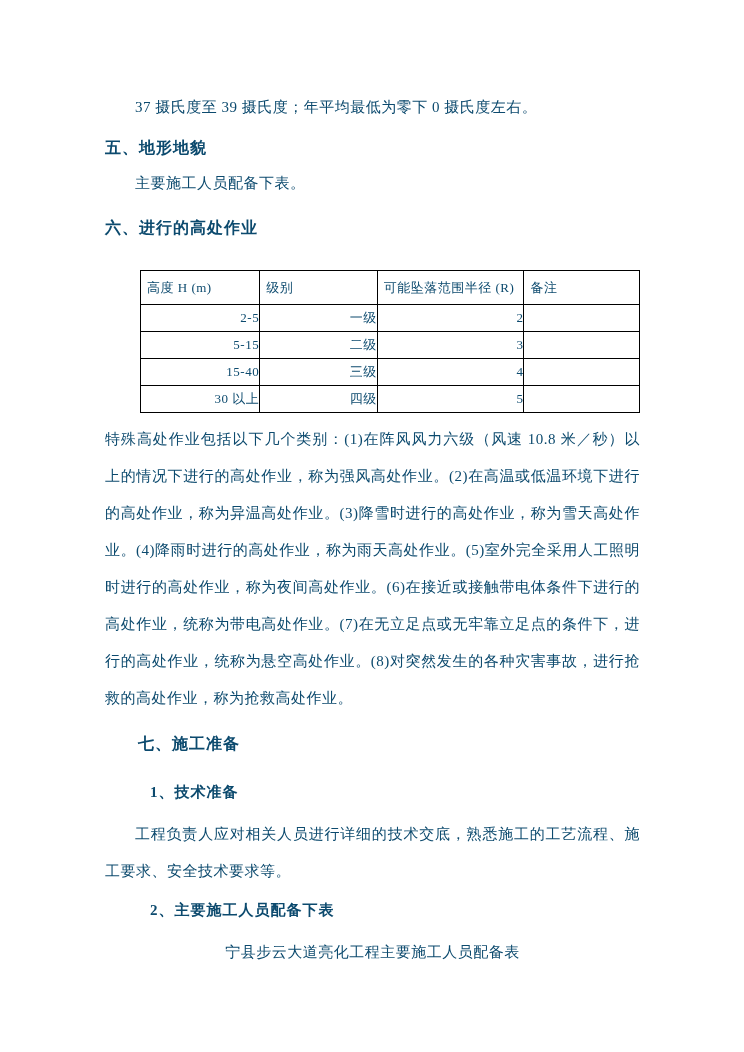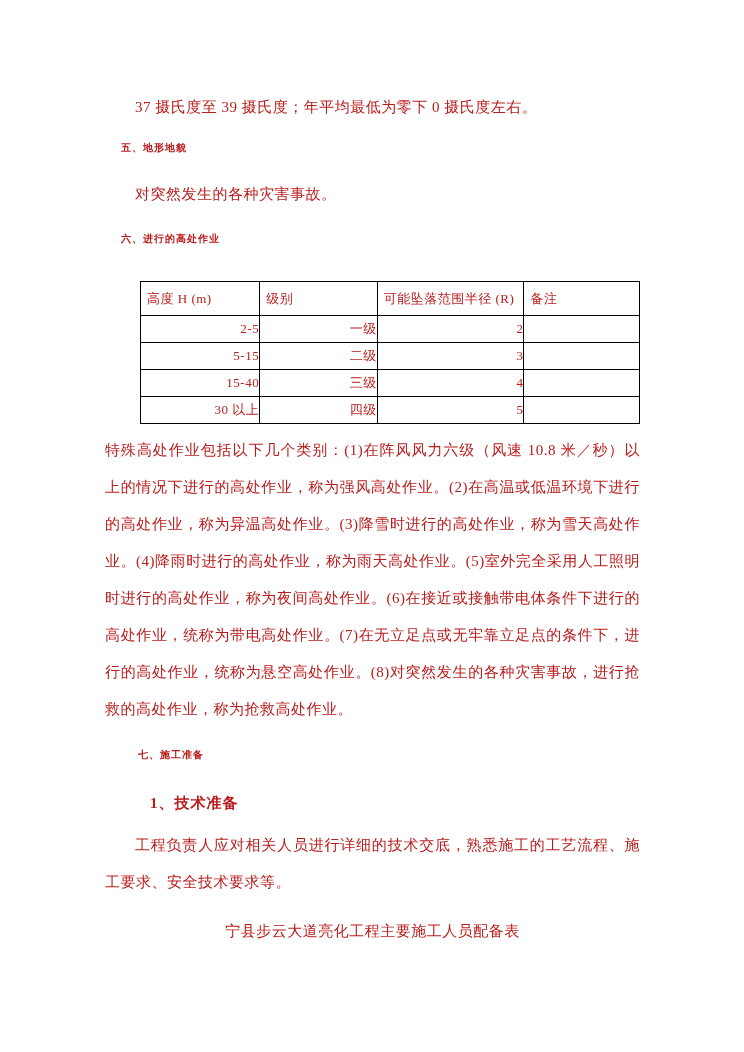--- a/index.html
+++ b/index.html
@@ -9,34 +9,34 @@
   }
   .page {
     position: relative;
     width: 744px;
     height: 1052px;
     margin: 0 auto;
     background: #ffffff;
     box-sizing: border-box;
     padding: 89px 104px 0 105px;
     font-family: "Liberation Serif", "DejaVu Serif", serif;
-    color: #b91c1c;
+    color: #0c4a6e;
     font-size: 15px;
     overflow: hidden;
   }
   .para {
     margin: 0;
     line-height: 37px;
     text-align: justify;
     letter-spacing: 0.5px;
   }
   .indent { text-indent: 2em; }
   .heading {
-    margin: 16px;
-    font-size: 10px;
+    margin: 0;
+    font-size: 16px;
     font-weight: bold;
     line-height: 24px;
     letter-spacing: 1px;
   }
   .h5 { margin-top: 10px; }
   .p-terrain { margin-top: 5px; }
   .h6 { margin-top: 14px; }
   .h7 { margin-top: 15px; margin-left: 33px; }
   .subheading {
     margin: 0;
@@ -78,21 +78,21 @@
   .col-bz { width: 110px; }
 </style>
 </head>
 <body>
 
 <div class="page">
 
   <p class="para indent">37 摄氏度至 39 摄氏度；年平均最低为零下 0 摄氏度左右。</p>
 
   <h3 class="heading h5">五、地形地貌</h3>
-  <p class="para indent p-terrain">对突然发生的各种灾害事故。</p>
+  <p class="para indent p-terrain">主要施工人员配备下表。</p>
 
   <h3 class="heading h6">六、进行的高处作业</h3>
 
   <table class="doc-table">
     <thead>
       <tr>
         <th class="col-h">高度 H (m)</th>
         <th class="col-lv">级别</th>
         <th class="col-r">可能坠落范围半径 (R)</th>
         <th class="col-bz">备注</th>
@@ -126,15 +126,16 @@
     </tbody>
   </table>
 
   <p class="para p-special">特殊高处作业包括以下几个类别：(1)在阵风风力六级（风速 10.8 米／秒）以上的情况下进行的高处作业，称为强风高处作业。(2)在高温或低温环境下进行的高处作业，称为异温高处作业。(3)降雪时进行的高处作业，称为雪天高处作业。(4)降雨时进行的高处作业，称为雨天高处作业。(5)室外完全采用人工照明时进行的高处作业，称为夜间高处作业。(6)在接近或接触带电体条件下进行的高处作业，统称为带电高处作业。(7)在无立足点或无牢靠立足点的条件下，进行的高处作业，统称为悬空高处作业。(8)对突然发生的各种灾害事故，进行抢救的高处作业，称为抢救高处作业。</p>
 
   <h3 class="heading h7">七、施工准备</h3>
 
   <h4 class="subheading sub1">1、技术准备</h4>
   <p class="para indent p-tech">工程负责人应对相关人员进行详细的技术交底，熟悉施工的工艺流程、施工要求、安全技术要求等。</p>
 
+  <h4 class="subheading sub2">2、主要施工人员配备下表</h4>
   <p class="para p-caption">宁县步云大道亮化工程主要施工人员配备表</p>
 
 </div>
 
 </body></html>

